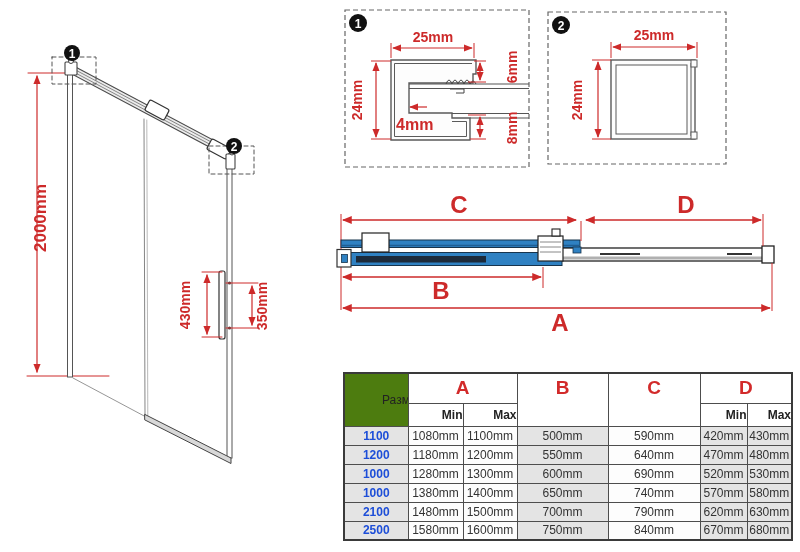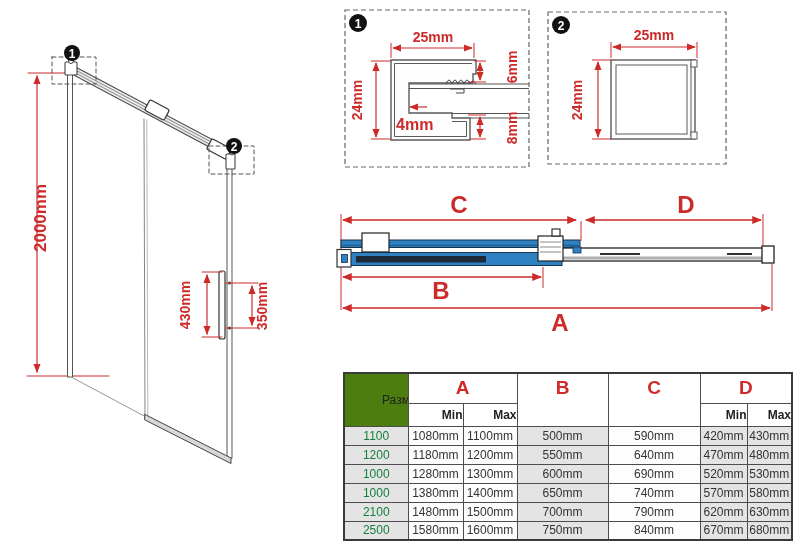--- a/index.html
+++ b/index.html
@@ -20,21 +20,21 @@
     border:1px solid #4d4d4d;text-align:center;vertical-align:middle;
     padding:0;overflow:hidden;white-space:nowrap;
   }
   #size-table .letter{color:#d22a2a;font-size:19px;font-weight:bold;background:#fff;}
   #size-table .letter.tall{vertical-align:top;padding-top:3px;}
   #size-table .size-head{font-size:12px;font-weight:normal;background:#4d7c0f;padding-left:37px;}
   #size-table .minmax{font-size:12px;font-weight:bold;background:#fff;height:22px;text-align:right;}
   #size-table tr.hd1{height:30px;}
   #size-table tr.data{height:19px;}
   #size-table td{font-size:12px;color:#333;}
-  #size-table td.size{font-weight:normal;font-size:12px;color:#15803d;margin-left:45px;}
+  #size-table td.size{font-weight:bold;font-size:12px;color:#1d4ed8;margin-left:45px;}
   #size-table .g{background:#e4e4e4;}
   #size-table .w{background:#fdfdfd;}
   
   text{font-family:"Liberation Sans", sans-serif;}
   .red-dim{fill:#cd2a2a;font-weight:bold;}
   .badge-num{fill:#ffffff;font-weight:bold;font-size:12px;}
 </style>
 </head>
 <body>
 

